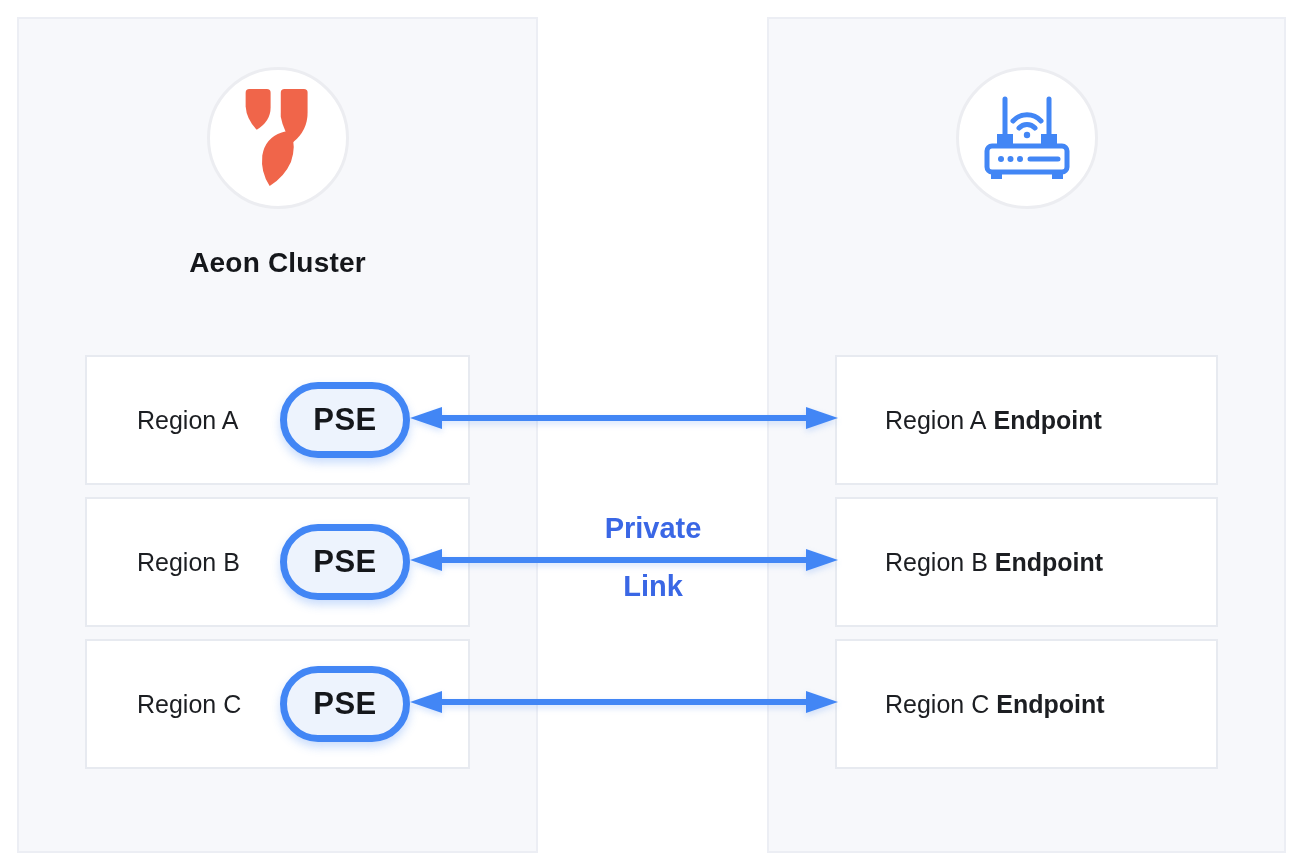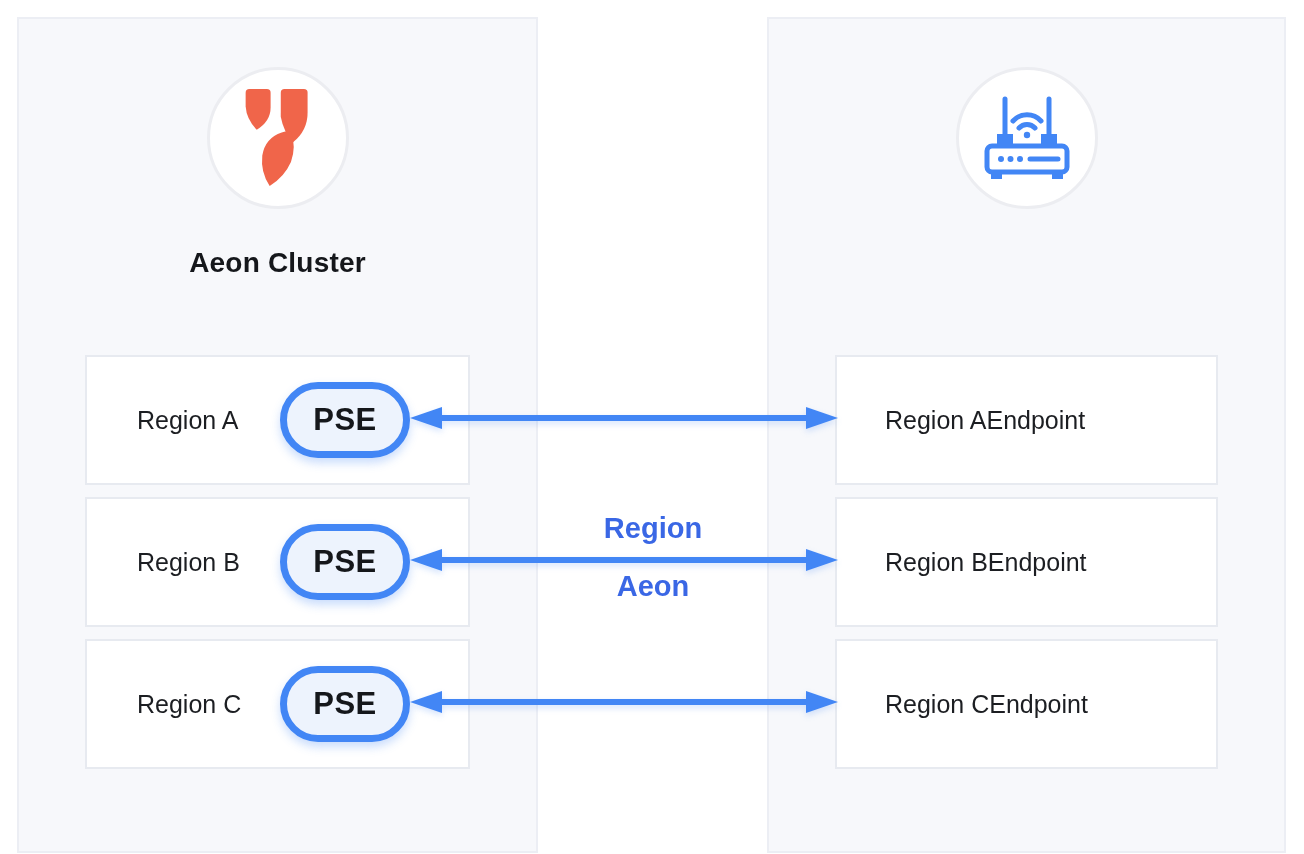--- a/index.html
+++ b/index.html
@@ -33,21 +33,21 @@
     position:absolute;left:66px;right:66px;top:336px;
     display:flex;flex-direction:column;gap:12px;
   }
   .row{
     height:130px;box-sizing:border-box;background:#ffffff;border:2px solid #e7eaf0;
     display:flex;align-items:center;
   }
   .row.pse-row{justify-content:space-between;padding:0 58px 0 50px;}
   .row.endpoint-row{padding-left:48px;}
   .region-label{font-size:25px;color:#1c1e22;}
-  .endpoint-bold{font-weight:400;}
+  .endpoint-bold{font-weight:700;margin-left:7px;}
   .pse-pill{
     width:130px;height:76px;box-sizing:border-box;border-radius:40px;
     border:7px solid var(--accent-blue);background:var(--pill-bg);
     display:flex;align-items:center;justify-content:center;
     font-size:31px;font-weight:700;letter-spacing:.5px;color:#15171b;
     box-shadow:0 5px 10px rgba(66,134,245,.28);
   }
   .arrow{
     position:absolute;left:410px;width:428px;height:28px;
     filter:drop-shadow(0 3px 3px rgba(66,134,245,.22));
@@ -143,14 +143,14 @@
   </svg>
 </div>
 <div class="arrow a3">
   <svg width="428" height="28" viewBox="0 0 428 28">
     <line x1="24" y1="14" x2="404" y2="14" stroke="var(--accent-blue)" stroke-width="6"></line>
     <polygon points="0,14 32,3 32,25" fill="var(--accent-blue)"></polygon>
     <polygon points="428,14 396,3 396,25" fill="var(--accent-blue)"></polygon>
   </svg>
 </div>
 
-<div class="link-line l1">Region</div>
-<div class="link-line l2">Aeon</div>
+<div class="link-line l1">Private</div>
+<div class="link-line l2">Link</div>
 
 </body></html>

